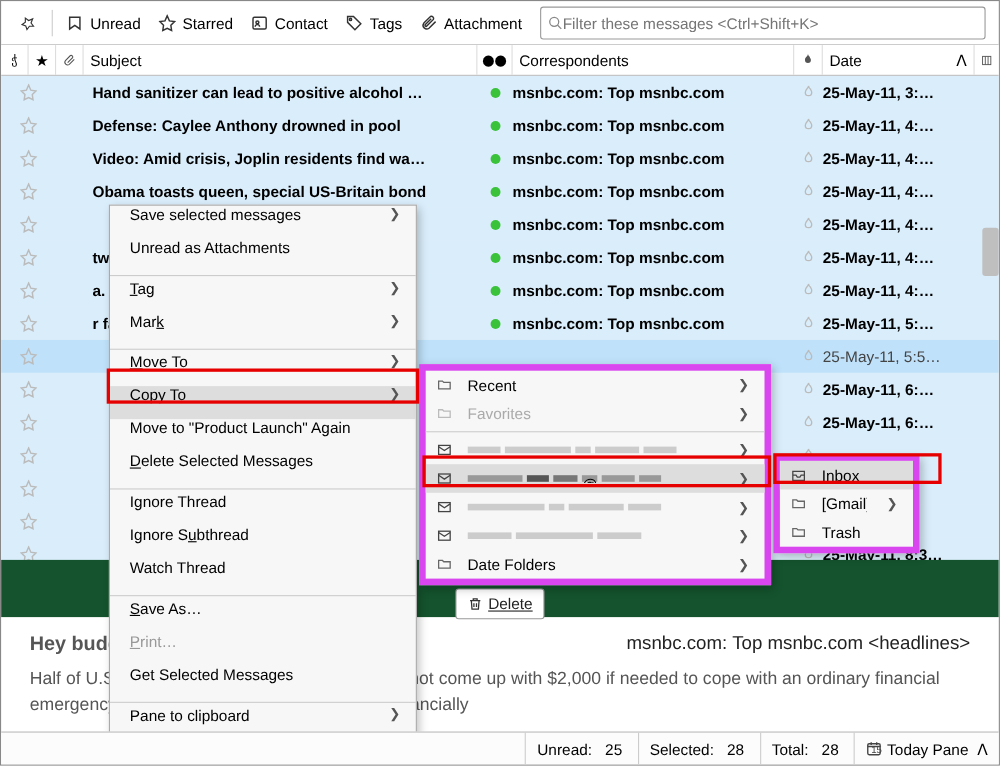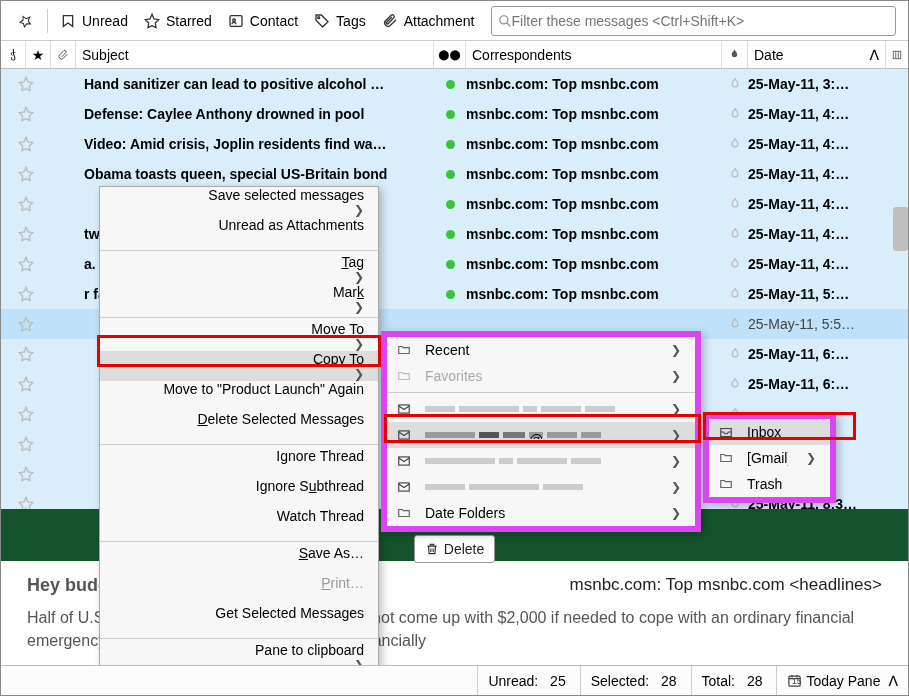--- a/index.html
+++ b/index.html
@@ -27,38 +27,38 @@
 .r-subj.nb { font-weight:normal; color:#444; }
 .r-dot { width:32px; display:flex; justify-content:center; }
 .dot-g { width:9px; height:9px; border-radius:50%; background:#3ac23a; }
 .r-corr { width:256px; font-weight:bold; overflow:hidden; white-space:nowrap; text-overflow:ellipsis; }
 .r-corr.nb { font-weight:normal; color:#444; }
 .r-fire { width:26px; display:flex; justify-content:center; }
 .r-date { width:138px; font-weight:bold; overflow:hidden; white-space:nowrap; text-overflow:ellipsis; }
 .r-date.nb { font-weight:normal; color:#444; }
 .r-last { width:22px; }
 .context-menu { position:absolute; background:#f7f7f7; border:1px solid #aaa; box-shadow:3px 3px 8px rgba(0,0,0,0.25); z-index:20; }
-.cm-item { height:30px; display:flex; align-items:flex-end; justify-content:space-between; padding:0 14px 0 18px; cursor:default;flex-direction:column; }
+.cm-item { height:30px; display:flex; align-items:flex-start; justify-content:space-between; padding:0 14px 0 18px; cursor:default; }
 .cm-item.hilite { background:#ddd; }
 .cm-item.disabled { color:#999; }
 .cm-sep { height:1px; background:#ccc; margin:3px 0; }
 .chev { color:#555; font-size:12px; }
 .red-box { position:absolute; border:3px solid #e60000; z-index:30; pointer-events:none; }
 .sub-menu { position:absolute; background:#f7f7f7; border:6px solid #d946ef; box-shadow:3px 3px 8px rgba(0,0,0,0.25); z-index:21; }
 .sm-item { height:26px; display:flex; align-items:center; gap:10px; padding:0 14px 0 10px; cursor:default;}
 .sm-item.disabled { color:#aaa; }
 .sm-item.hilite { background:#ddd; }
 .sm-item .ico { width:18px; text-align:center; color:#555; }
 .sm-item .txt { flex:1; overflow:hidden; }
 .sm-item .chev { margin-left:8px; }
 .blur-bar { height:8px; display:flex; gap:4px; align-items:center; }
 .blur-bar span { display:block; height:6px; background:#999; }
 .blur-bar.dim span { background:#ccc; }
 .bar-blue { position:absolute; left:0; top:508px; height:52px; width:100%; background:#14532d; color:#fff; display:flex; align-items:center; padding:0 12px; font-size:22px; justify-content:space-between; z-index:10;flex-direction:column;}
-.del-btn { background:#fff; color:#222; border:1px solid #999; border-radius:3px; padding:5px 10px; display:flex; align-items:center; gap:5px; font-size:14px; z-index:15; }
+.del-btn { background:#fff; color:#222; border:1px solid #999; border-radius:3px; padding:5px 10px; display:flex; align-items:center; gap:5px; font-size:14px; z-index:15;text-decoration:underline; }
 .preview { position:absolute; left:0; top:560px; width:100%; padding:14px 26px; z-index:5; }
 .preview .pv-row { display:flex; justify-content:space-between; margin-bottom:10px; }
 .preview .pv-row .t1 { font-size:18px; font-weight:bold; color:#555; }
 .preview .pv-row .t2 { font-size:17px; color:#222; }
 .preview .body { color:#555; font-size:16px; line-height:1.45; }
 .status { position:absolute; left:0; bottom:0; width:100%; height:30px; border-top:1px solid #bbb; display:flex; align-items:center; padding:0 10px; gap:14px; background:#fcfcfc; z-index:40;}
 .status .spacer { flex:1; }
 .status .seg { display:flex; align-items:center; gap:4px; border-left:1px solid #ccc; padding-left:10px; height:100%; }
 .scroll-stub { position:absolute; right:0; top:206px; width:15px; height:44px; background:#bfbfbf; border-radius:3px; z-index:12;}
 svg { display:block; }

